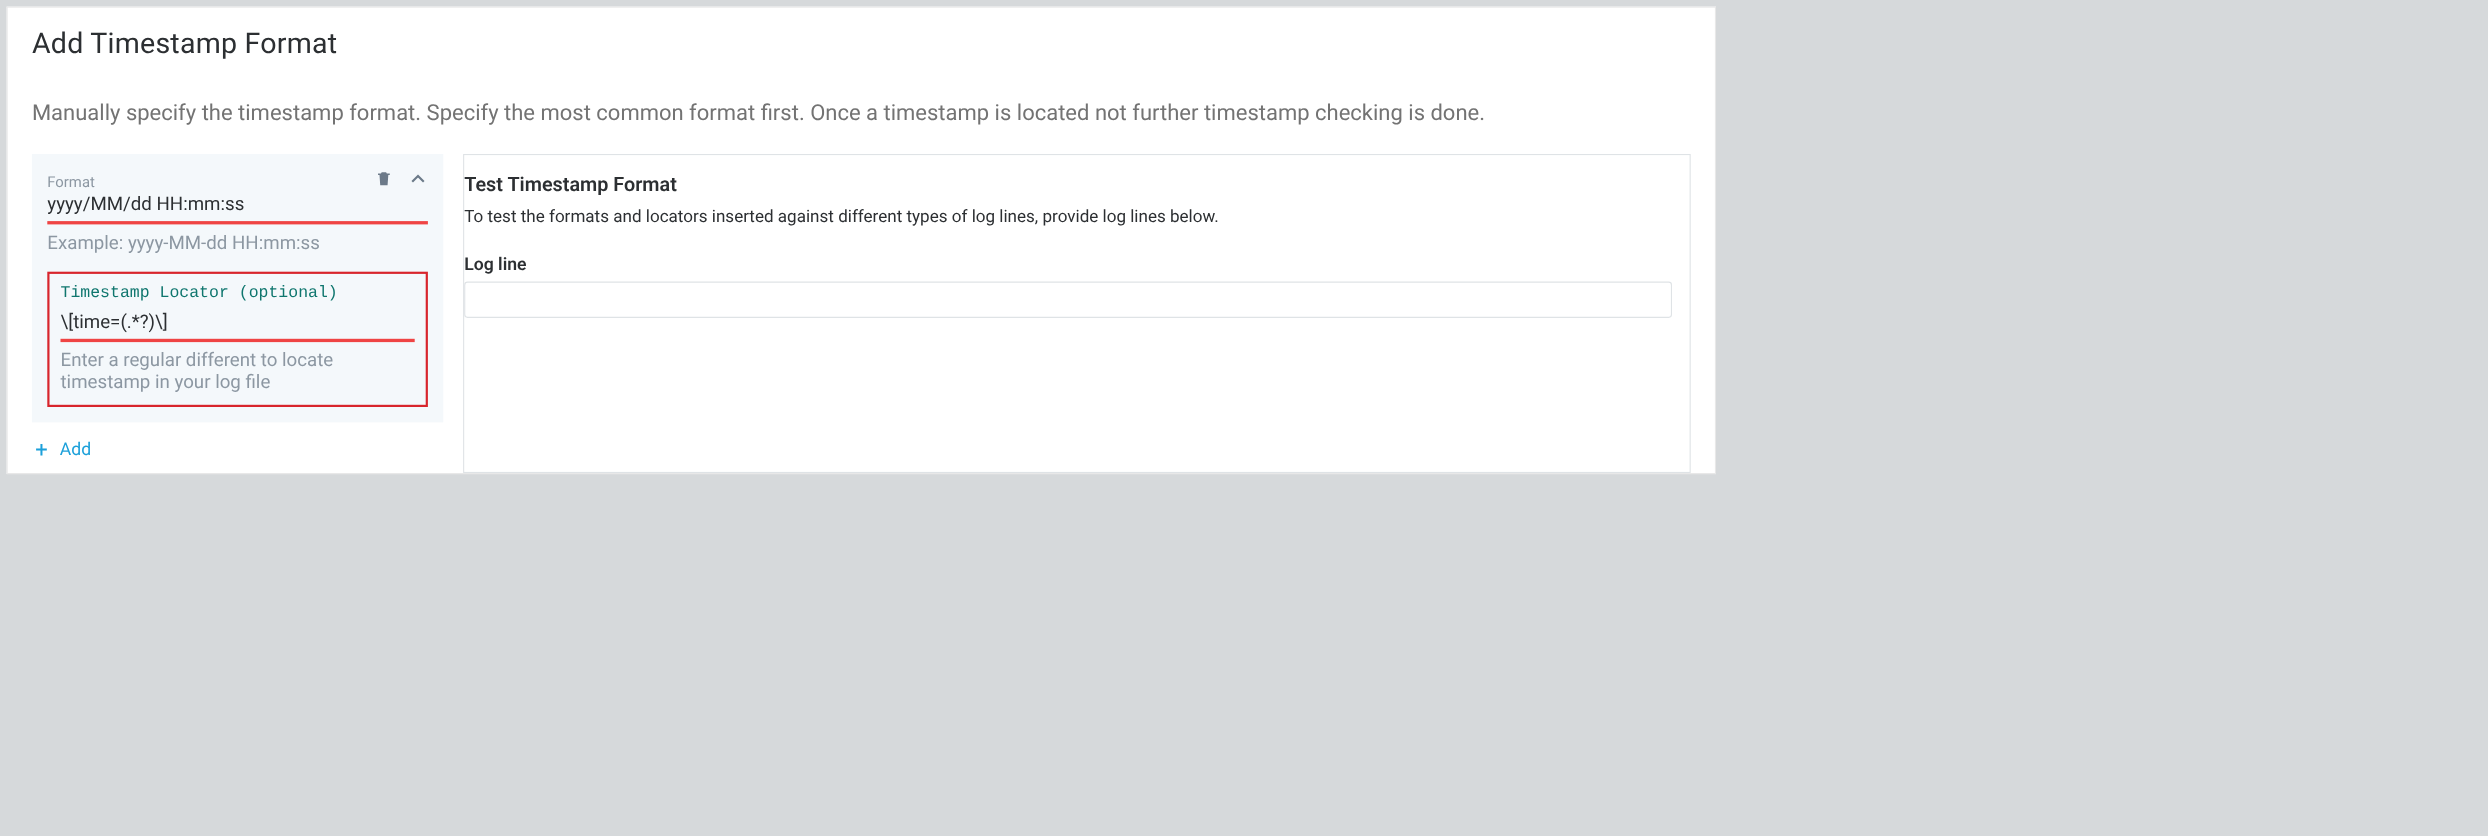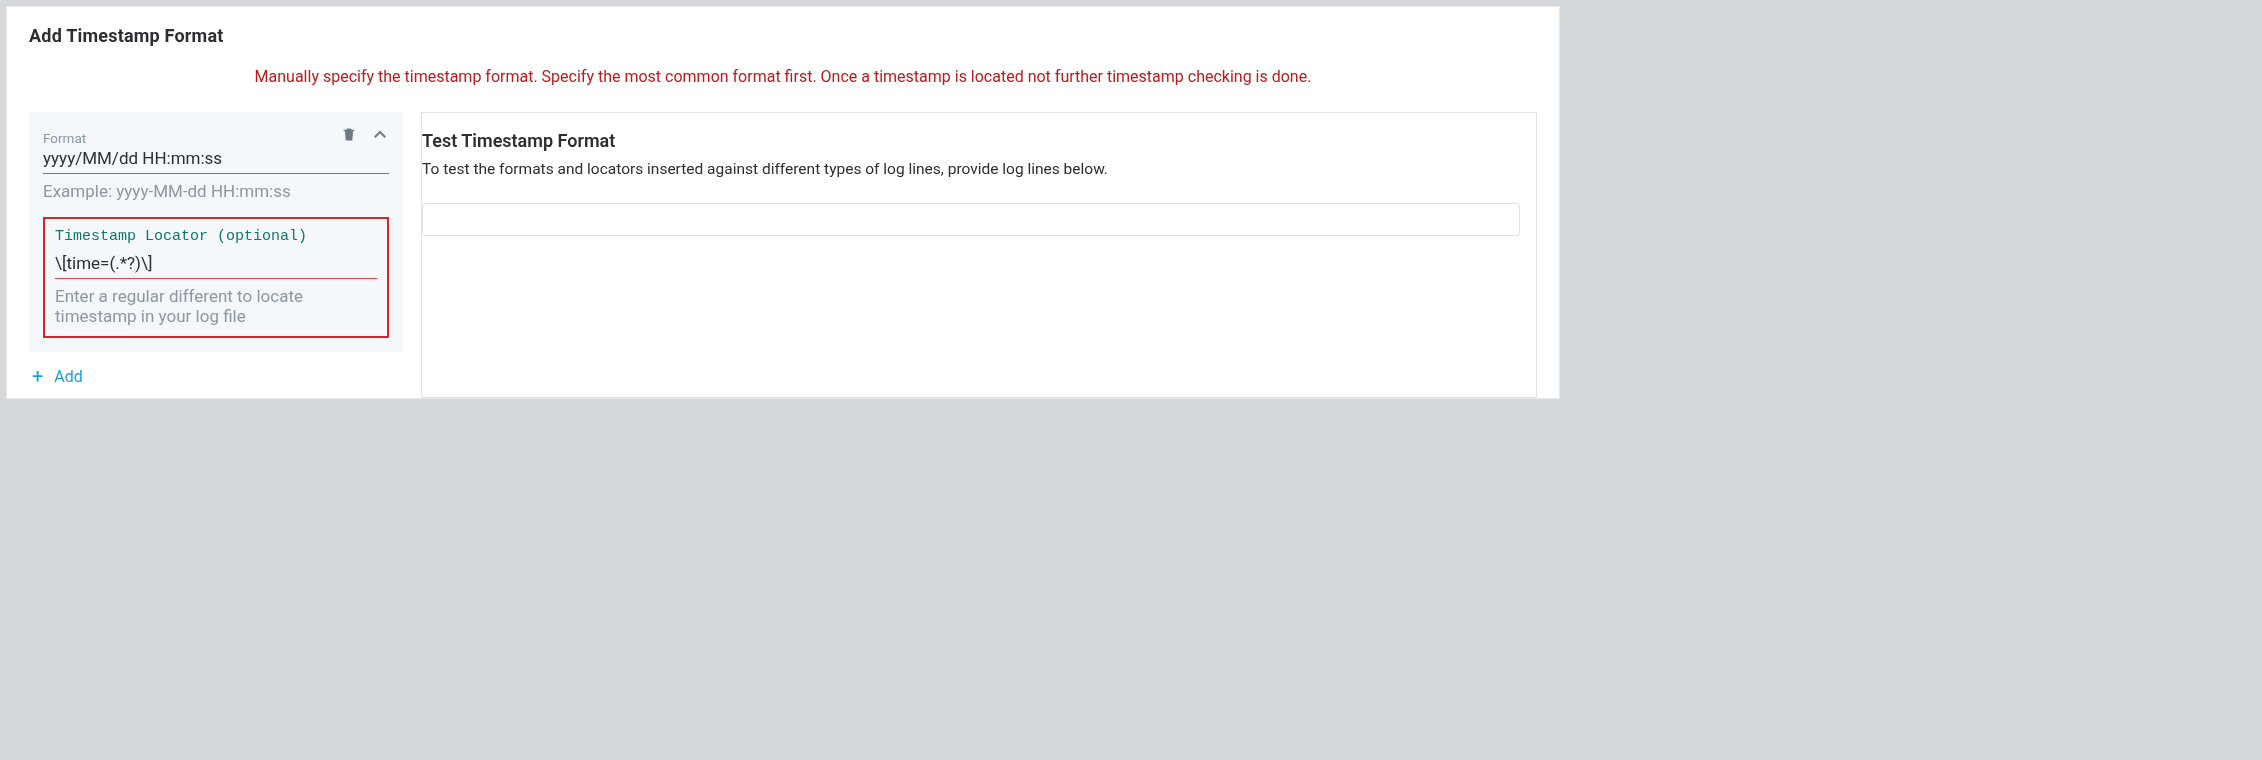--- a/index.html
+++ b/index.html
@@ -15,33 +15,32 @@
       width: 1566px;
     }
 
     .main-panel {
       background: #ffffff;
       border: 1px solid #e8e8e8;
       padding: 18px 22px 0 22px;
     }
 
     .page-title {
-      font-size: 18px;
-      font-weight: 700;
-      color: #2c2f32;
-      margin-bottom: 20px;
+      font-size: 26px;
+      font-weight: 400;
+      color: #2c2f32;
+      margin-bottom: 33px;
       letter-spacing: 0.2px;
     }
 
     .description {
-      font-size: 16px;
-      color: #b91c1c;
+      font-size: 20px;
+      color: #737373;
       margin-bottom: 24px;
       line-height: 1.4;
-      text-align: center;
     }
 
     .columns {
       display: flex;
       gap: 18px;
     }
 
     .left-column {
       width: 374px;
       flex-shrink: 0;
@@ -89,21 +88,21 @@
       color: #8c97a2;
     }
 
     .text-input {
       width: 100%;
       border: none;
       background: transparent;
       font-size: 17px;
       color: #2c2f32;
       padding: 2px 0 5px 0;
-      border-bottom: 1px solid #ef4444;
+      border-bottom: 3px solid #ef4444;
       outline: none;
       font-family: inherit;
     }
 
     .helper-text {
       font-size: 17px;
       color: #8c97a2;
       margin-top: 7px;
     }
 
@@ -212,16 +211,17 @@
       <div class="add-row">
         <span class="plus-icon">+</span>
         <span>Add</span>
       </div>
     </div>
 
     <div class="right-column">
       <div class="test-title">Test Timestamp Format</div>
       <p class="test-description">To test the formats and locators inserted against different types of log lines, provide log lines below.</p>
 
+      <label class="logline-label">Log line</label>
       <input class="logline-input" type="text" value="" style="">
     </div>
   </div>
 </div>
 
 </body></html>

